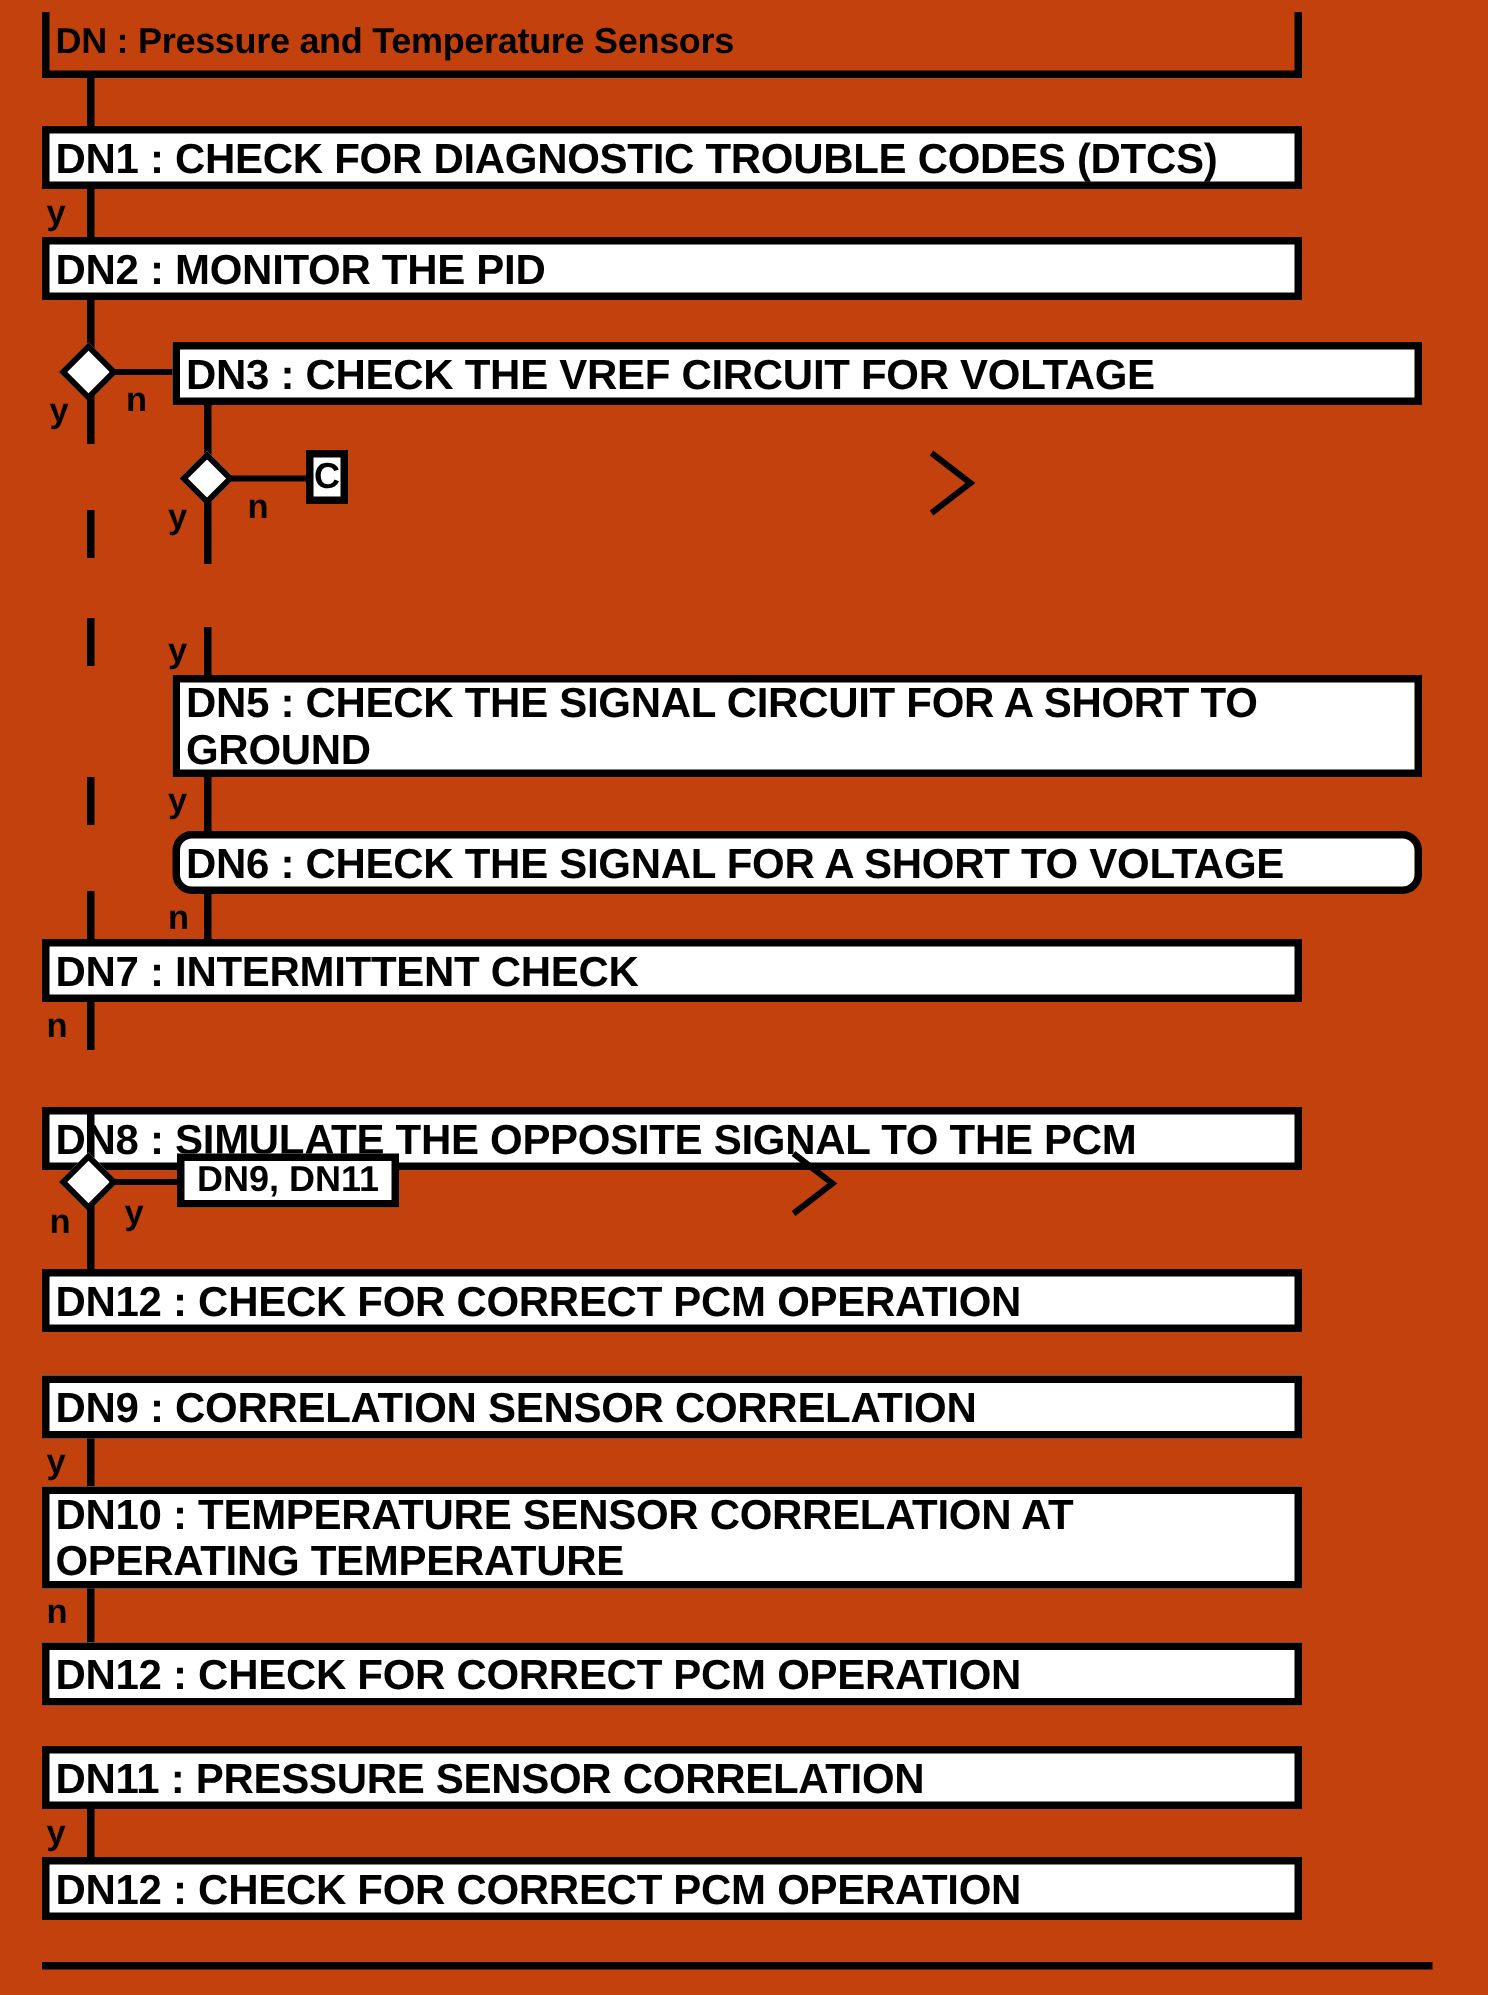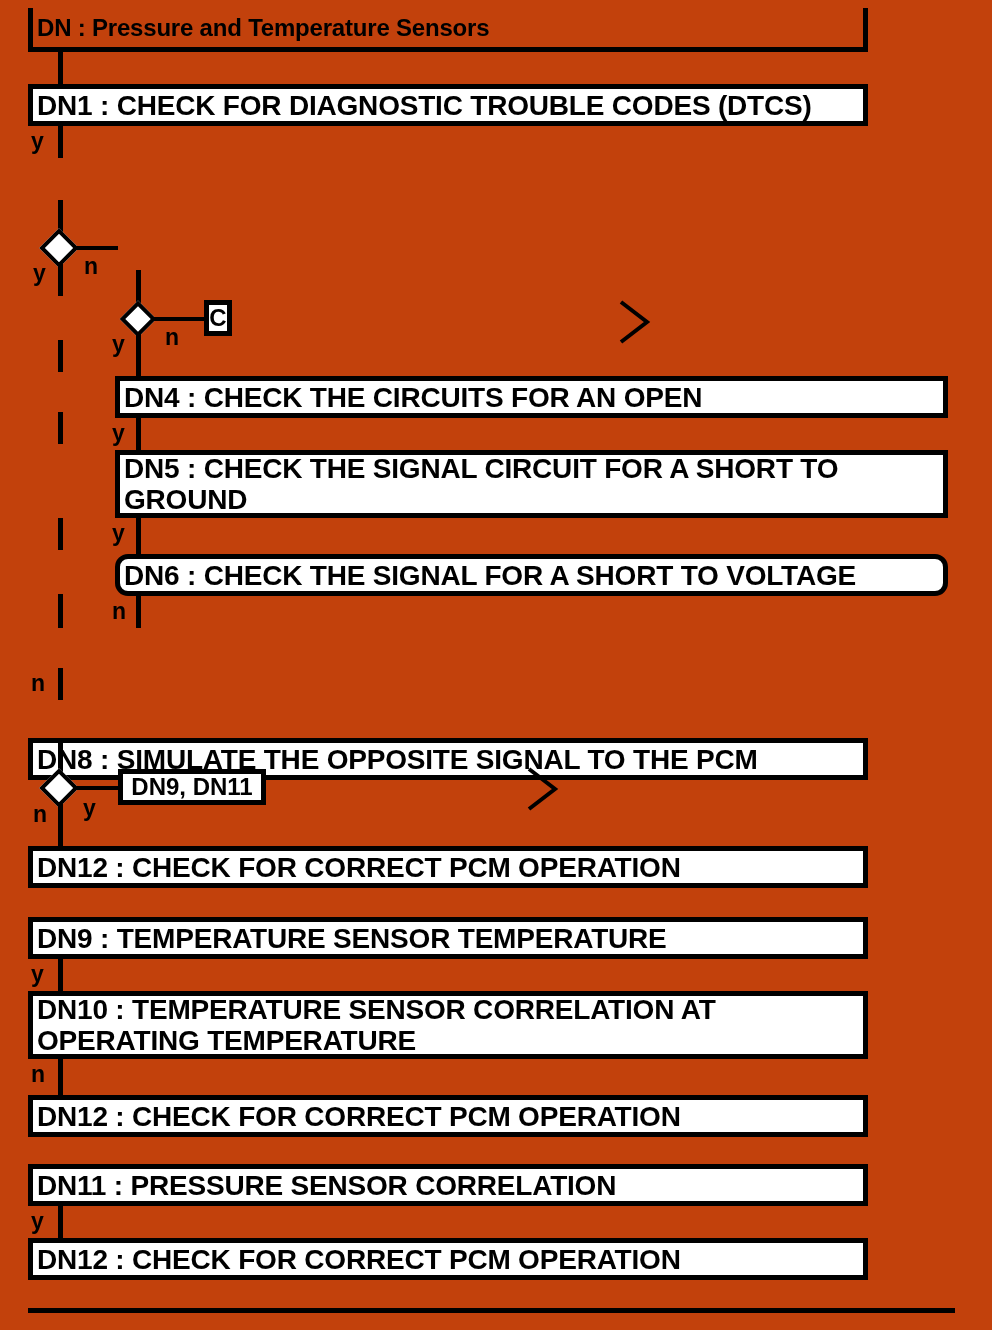--- a/index.html
+++ b/index.html
@@ -136,29 +136,35 @@
 
   <div class="vline" style="left:58px; top:52px; height:32px;"></div>
 
   <div class="node" style="left:28px; top:84px; width:840px; height:42px;">
     <span class="node-label">DN1 : CHECK FOR DIAGNOSTIC TROUBLE CODES (DTCS)</span>
   </div>
 
   <div class="vline" style="left:58px; top:126px; height:32px;"></div>
   <div class="branch" style="left:31px; top:130px;">y</div>
 
+  <div class="node" style="left:28px; top:158px; width:840px; height:42px;">
+    <span class="node-label">DN2 : MONITOR THE PID</span>
+  </div>
 
   <div class="vline" style="left:58px; top:200px; height:33px;"></div>
 
   <div class="diamond" style="left:45px; top:234px; width:28px; height:28px;"></div>
   <div class="branch" style="left:33px; top:262px;">y</div>
   <div class="branch" style="left:84px; top:255px;">n</div>
 
   <div class="hline thin" style="left:73px; top:246px; width:45px;"></div>
 
+  <div class="node" style="left:115px; top:228px; width:833px; height:42px;">
+    <span class="node-label">DN3 : CHECK THE VREF CIRCUIT FOR VOLTAGE</span>
+  </div>
 
   <div class="vline" style="left:58px; top:262px; height:34px;"></div>
   <div class="vline" style="left:58px; top:340px; height:32px;"></div>
   <div class="vline" style="left:58px; top:412px; height:32px;"></div>
   <div class="vline" style="left:58px; top:518px; height:32px;"></div>
   <div class="vline" style="left:58px; top:594px; height:34px;"></div>
 
   <div class="vline" style="left:136px; top:270px; height:37px;"></div>
 
   <div class="diamond" style="left:125px; top:306px; width:26px; height:26px;"></div>
@@ -172,42 +178,42 @@
   </div>
 
   <div class="chevron" style="left:617px; top:298px;">
     <svg width="36" height="48" viewBox="0 0 36 48" aria-hidden="true">
       <polyline points="4,4 30,24 4,44" fill="none" stroke="#000000" stroke-width="4"></polyline>
     </svg>
   </div>
 
   <div class="vline" style="left:136px; top:332px; height:44px;"></div>
 
-  <div class="node" style="left:115px; top:376px; width:833px; height:42px;">
-    <span class="node-label">DN4 : CHECK THE CIRCUITS FOR AN OPEN</span>
-  </div>
 
   <div class="vline" style="left:136px; top:418px; height:32px;"></div>
   <div class="branch" style="left:112px; top:422px;">y</div>
 
   <div class="node" style="left:115px; top:450px; width:833px; height:68px;">
     <span class="node-label">DN5 : CHECK THE SIGNAL CIRCUIT FOR A SHORT TO
 GROUND</span>
   </div>
 
   <div class="vline" style="left:136px; top:518px; height:36px;"></div>
   <div class="branch" style="left:112px; top:522px;">y</div>
 
   <div class="node" style="left:115px; top:554px; width:833px; height:42px;border-radius:13px;">
     <span class="node-label">DN6 : CHECK THE SIGNAL FOR A SHORT TO VOLTAGE</span>
   </div>
 
   <div class="vline" style="left:136px; top:596px; height:32px;"></div>
   <div class="branch" style="left:112px; top:600px;">n</div>
 
+  <div class="node" style="left:28px; top:626px; width:840px; height:42px;">
+    <span class="node-label">DN7 : INTERMITTENT CHECK</span>
+  </div>
 
   <div class="vline" style="left:58px; top:668px; height:32px;"></div>
   <div class="branch" style="left:31px; top:672px;">n</div>
 
   <div class="node" style="left:28px; top:700px; width:840px; height:42px;margin-top:38px;">
     <span class="node-label">DN8 : SIMULATE THE OPPOSITE SIGNAL TO THE PCM</span>
   </div>
 
   <div class="vline" style="left:58px; top:742px; height:32px;"></div>
 
@@ -227,21 +233,21 @@
     </svg>
   </div>
 
   <div class="vline" style="left:58px; top:802px; height:44px;"></div>
 
   <div class="node" style="left:28px; top:846px; width:840px; height:42px;">
     <span class="node-label">DN12 : CHECK FOR CORRECT PCM OPERATION</span>
   </div>
 
   <div class="node" style="left:28px; top:917px; width:840px; height:42px;">
-    <span class="node-label">DN9 : TEMPERATURE SENSOR TEMPERATURE</span>
+    <span class="node-label">DN9 : CORRELATION SENSOR CORRELATION</span>
   </div>
 
   <div class="vline" style="left:58px; top:959px; height:32px;"></div>
   <div class="branch" style="left:31px; top:963px;">y</div>
 
   <div class="node" style="left:28px; top:991px; width:840px; height:68px;">
     <span class="node-label">DN10 : TEMPERATURE SENSOR CORRELATION AT
 OPERATING TEMPERATURE</span>
   </div>
 

